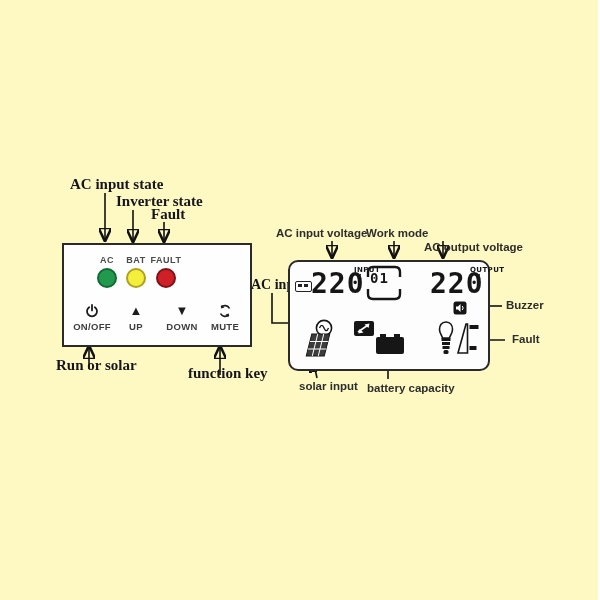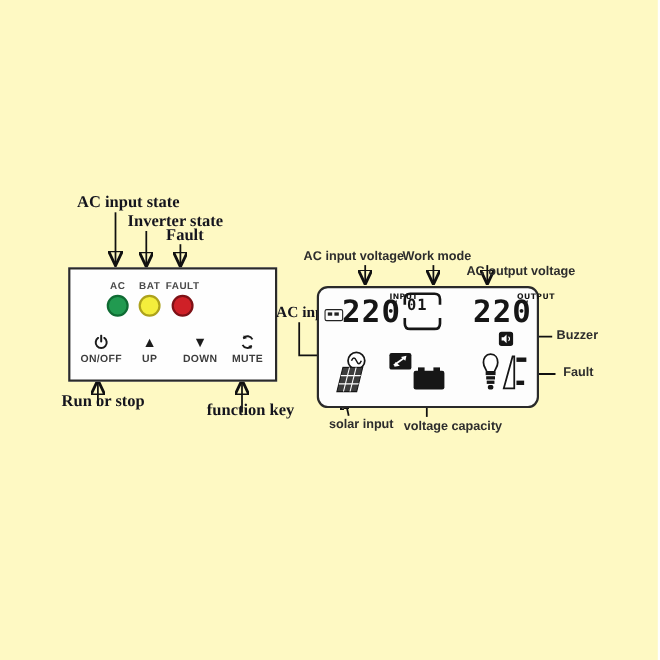--- a/index.html
+++ b/index.html
@@ -63,21 +63,21 @@
 
     <path class="wire" d="M330,326 L352,326"></path>
     <path class="wire" d="M341,326 L341,313 L443,313 L443,317" marker-end="url(#ah)"></path>
     <path class="wire" d="M327,344 L364,344 L364,337"></path>
     <path class="wire" d="M373,327 L381,327 L381,333"></path>
   </svg>
 
   <div class="abs serif-label" style="left:70px;top:176px;">AC input state</div>
   <div class="abs serif-label" style="left:116px;top:193px;">Inverter state</div>
   <div class="abs serif-label" style="left:151px;top:206px;">Fault</div>
-  <div class="abs serif-label" style="left:56px;top:357px;">Run or stop</div>
+  <div class="abs serif-label" style="left:56px;top:357px;">Run or solar</div>
   <div class="abs serif-label" style="left:188px;top:365px;">function key</div>
 
   <div id="panel-box" class="abs">
 
     <div class="led-col" style="left:23px;">
       <span class="led-label">AC</span>
       <span class="led" style="background:#219a50;border:2px solid #0f6b33;"></span>
     </div>
     <div class="led-col" style="left:52px;">
       <span class="led-label">BAT</span>
@@ -118,21 +118,21 @@
     </div>
   </div>
 
   <div class="abs sans-label" style="left:276px;top:227px;">AC input voltage</div>
   <div class="abs sans-label" style="left:366px;top:227px;">Work mode</div>
   <div class="abs sans-label" style="left:424px;top:241px;">AC output voltage</div>
   <div class="abs serif-label" style="left:251px;top:277px;font-size:14px;">AC input</div>
   <div class="abs sans-label" style="left:506px;top:299px;">Buzzer</div>
   <div class="abs sans-label" style="left:512px;top:333px;">Fault</div>
   <div class="abs sans-label" style="left:283px;top:380px;margin-left:16px;">solar input</div>
-  <div class="abs sans-label" style="left:367px;top:382px;">voltage capacity</div>
+  <div class="abs sans-label" style="left:367px;top:382px;">battery capacity</div>
 
   <div id="lcd-box" class="abs">
 
     <div class="abs tiny-lbl" style="left:20px;top:4px;">INPUT</div>
     <div class="abs" style="left:5px;top:19px;width:15px;height:9px;border:1px solid #222;
          border-radius:2px;">
       <span style="position:absolute;left:2px;top:2px;width:4px;height:3px;background:#222;"></span>
       <span style="position:absolute;left:8px;top:2px;width:4px;height:3px;background:#222;"></span>
     </div>
     <div class="abs seg" style="left:21px;top:5px;font-size:28px;letter-spacing:1px;">220</div>

